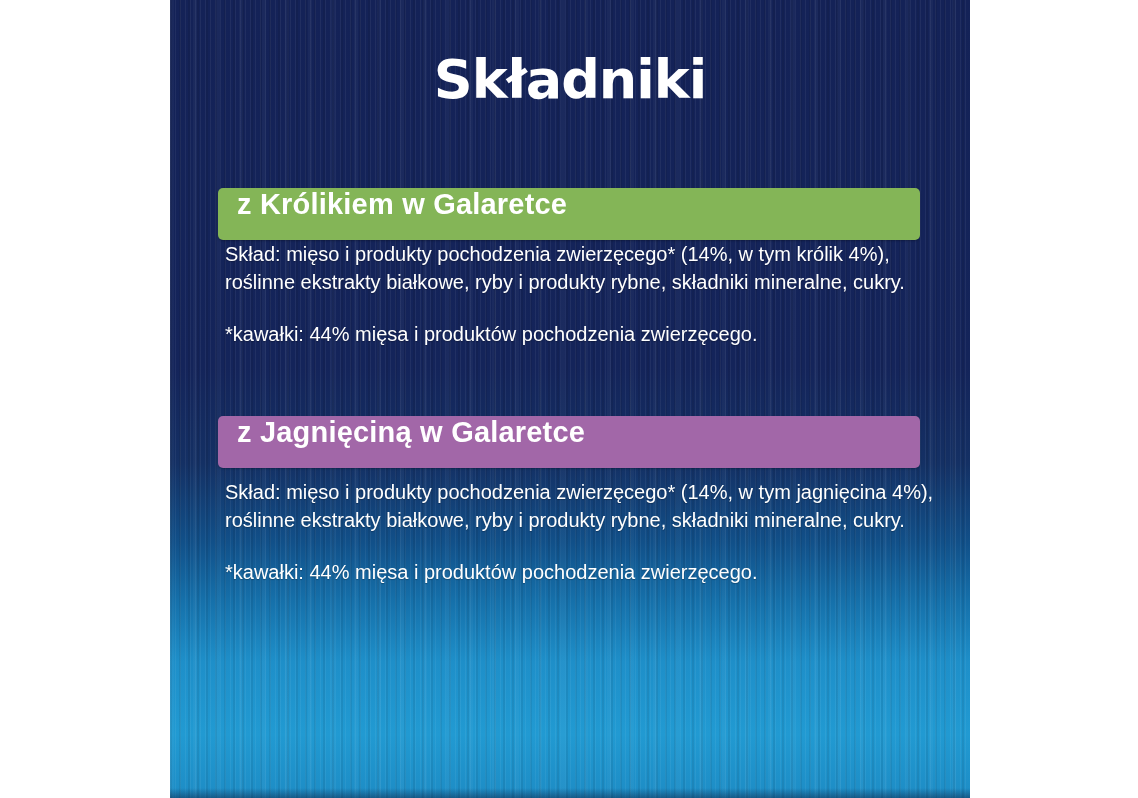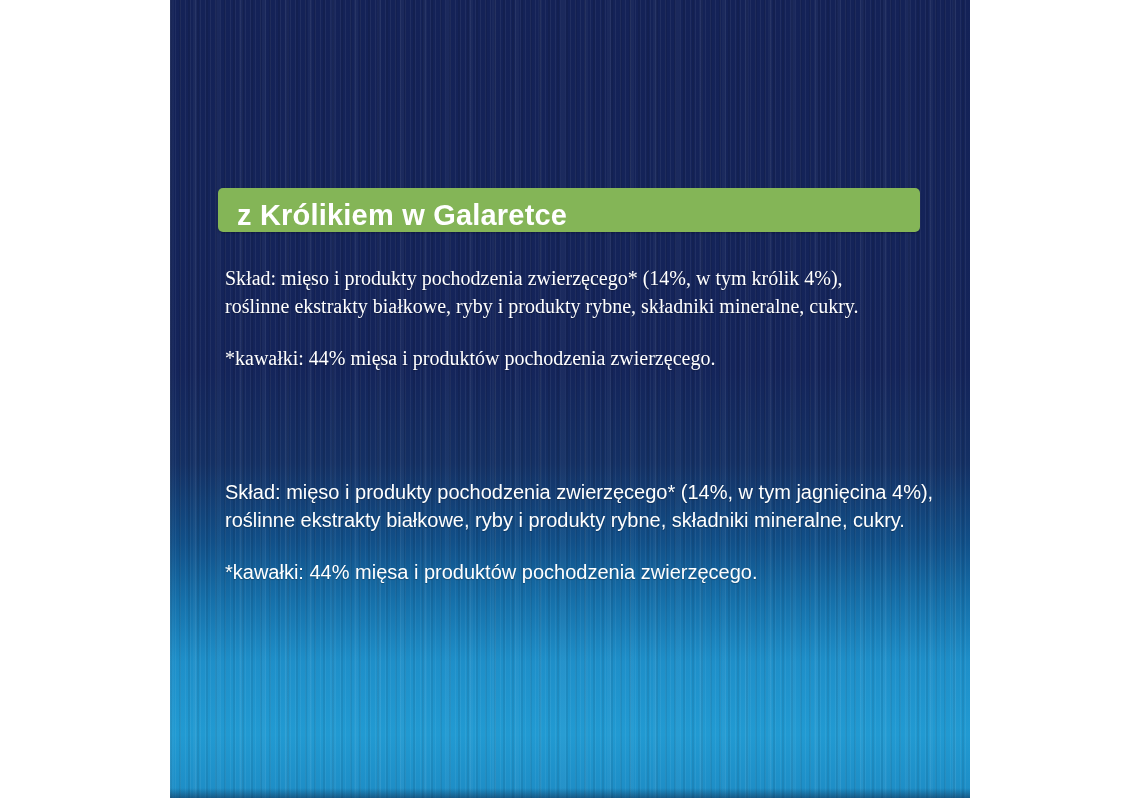--- a/index.html
+++ b/index.html
@@ -77,24 +77,24 @@
     font-weight: 700;
     font-size: 54px;
     letter-spacing: -1px;
     line-height: 1.1;
   }
 
   .banner {
     position: absolute;
     left: 48px;
     width: 702px;
-    height: 44px;
+    height: 52px;
     border-radius: 5px;
     display: flex;
-    align-items: flex-end;
+    align-items: flex-start;
     padding-left: 19px;
     box-shadow: 0 1px 2px rgba(0,0,0,0.25);
   }
   .banner-label {
     color: #ffffff;
     font-weight: 700;
     font-size: 29px;
     letter-spacing: 0.2px;
   }
 
@@ -103,44 +103,48 @@
 
   .ingredients {
     position: absolute;
     left: 55px;
     width: 715px;
     color: #ffffff;
     font-size: 20px;
     line-height: 28px;
     text-shadow: 0 1px 1px rgba(0,0,0,0.25);
   }
-  .ingredients-rabbit { top: 264px; font-family: Liberation Serif, serif; }
+  .ingredients-rabbit { top: 240px; }
   .ingredients-lamb   { top: 478px; }
 
   .footnote {
     margin-top: 24px;
   }
 </style>
 </head>
 <body>
 
 <div class="stage">
   <div class="panel">
 
+    <h1 class="page-title">Składniki</h1>
 
     <div class="banner banner-rabbit" style="background-color: rgb(132, 181, 87);">
       <span class="banner-label">z Królikiem w Galaretce</span>
     </div>
 
     <div class="ingredients ingredients-rabbit">
       <div>Skład: mięso i produkty pochodzenia zwierzęcego* (14%, w tym królik 4%),</div>
       <div>roślinne ekstrakty białkowe, ryby i produkty rybne, składniki mineralne, cukry.</div>
       <div class="footnote">*kawałki: 44% mięsa i produktów pochodzenia zwierzęcego.</div>
     </div>
 
+    <div class="banner banner-lamb" style="background-color: rgb(162, 103, 168);">
+      <span class="banner-label">z Jagnięciną w Galaretce</span>
+    </div>
 
     <div class="ingredients ingredients-lamb">
       <div>Skład: mięso i produkty pochodzenia zwierzęcego* (14%, w tym jagnięcina 4%),</div>
       <div>roślinne ekstrakty białkowe, ryby i produkty rybne, składniki mineralne, cukry.</div>
       <div class="footnote">*kawałki: 44% mięsa i produktów pochodzenia zwierzęcego.</div>
     </div>
 
   </div>
 </div>
 

